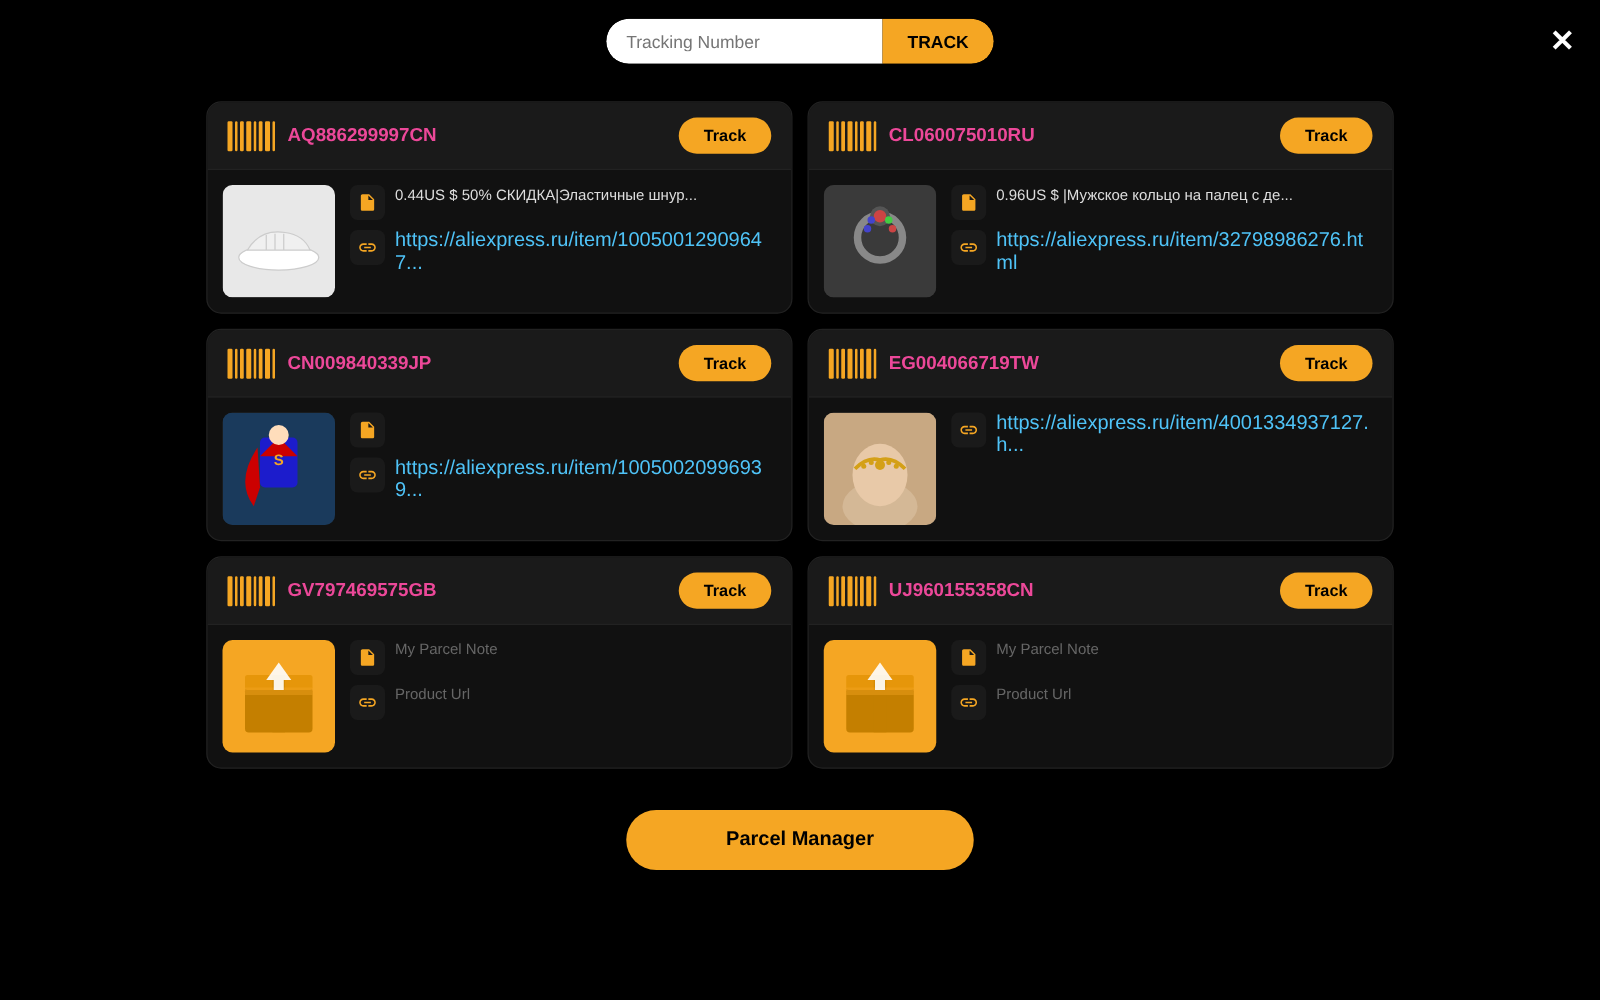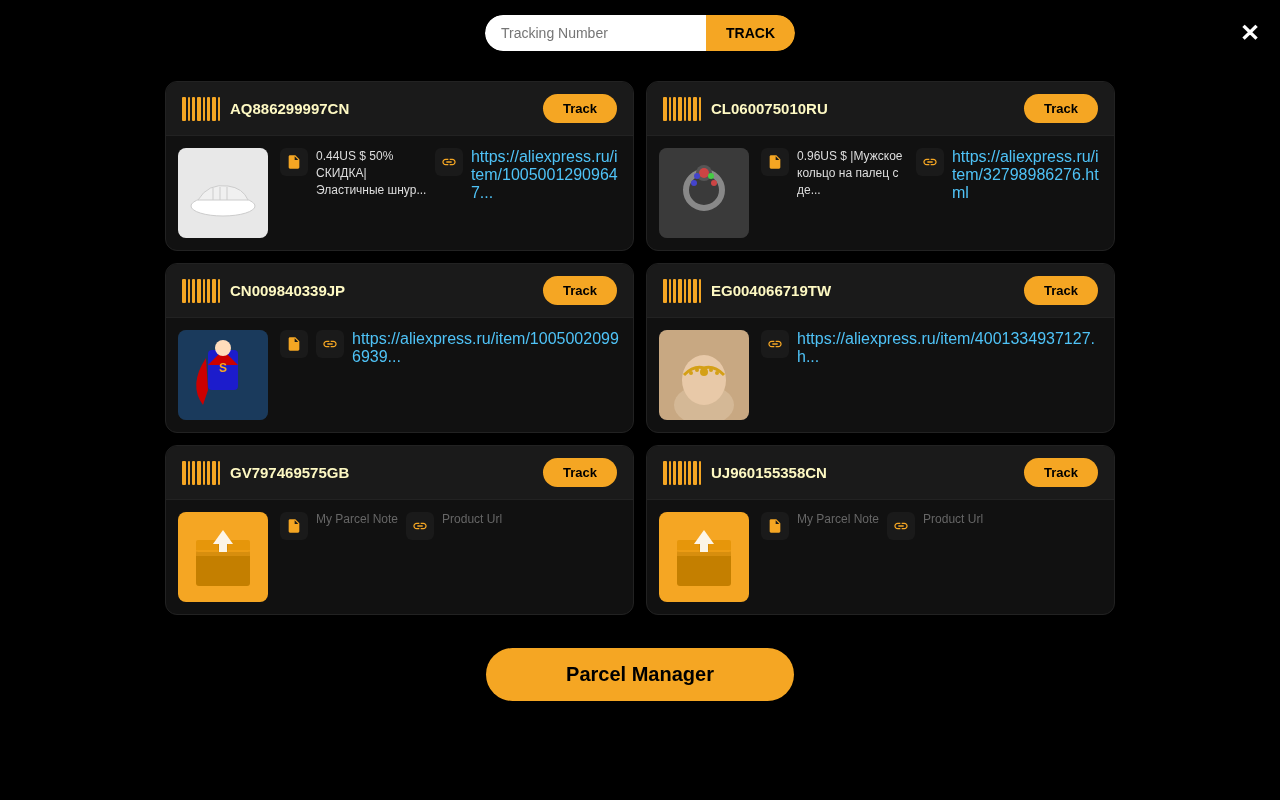--- a/index.html
+++ b/index.html
@@ -96,21 +96,21 @@
     }
     .barcode-bar {
       background: #f5a623;
       width: 3px;
       height: 24px;
       border-radius: 1px;
     }
     .barcode-bar.thin { width: 2px; }
     .barcode-bar.thick { width: 4px; }
     .tracking-number {
-      color: #fef9c3;
+      color: #ec4899;
       font-weight: bold;
       font-size: 15px;
     }
     .track-btn {
       background: #f5a623;
       border: none;
       color: #000;
       font-weight: bold;
       font-size: 13px;
       padding: 7px 20px;
@@ -132,21 +132,21 @@
       background: #222;
       flex-shrink: 0;
       overflow: hidden;
       display: flex;
       align-items: center;
       justify-content: center;
     }
     .card-info {
       flex: 1;
       display: flex;
-      flex-direction: row;
+      flex-direction: column;
       gap: 8px;
     }
     .info-row {
       display: flex;
       align-items: flex-start;
       gap: 8px;
     }
     .info-icon {
       width: 28px;
       height: 28px;
@@ -194,21 +194,21 @@
       display: flex;
       justify-content: center;
       padding: 18px;
       margin-top: 5px;
     }
     .parcel-manager-btn {
       background: #f5a623;
       border: none;
       color: #000;
       font-weight: bold;
-      font-size: 20px;
+      font-size: 16px;
       padding: 15px 80px;
       border-radius: 30px;
       cursor: pointer;
     }
 
     
     .icon-svg {
       width: 16px;
       height: 16px;
       fill: #f5a623;

